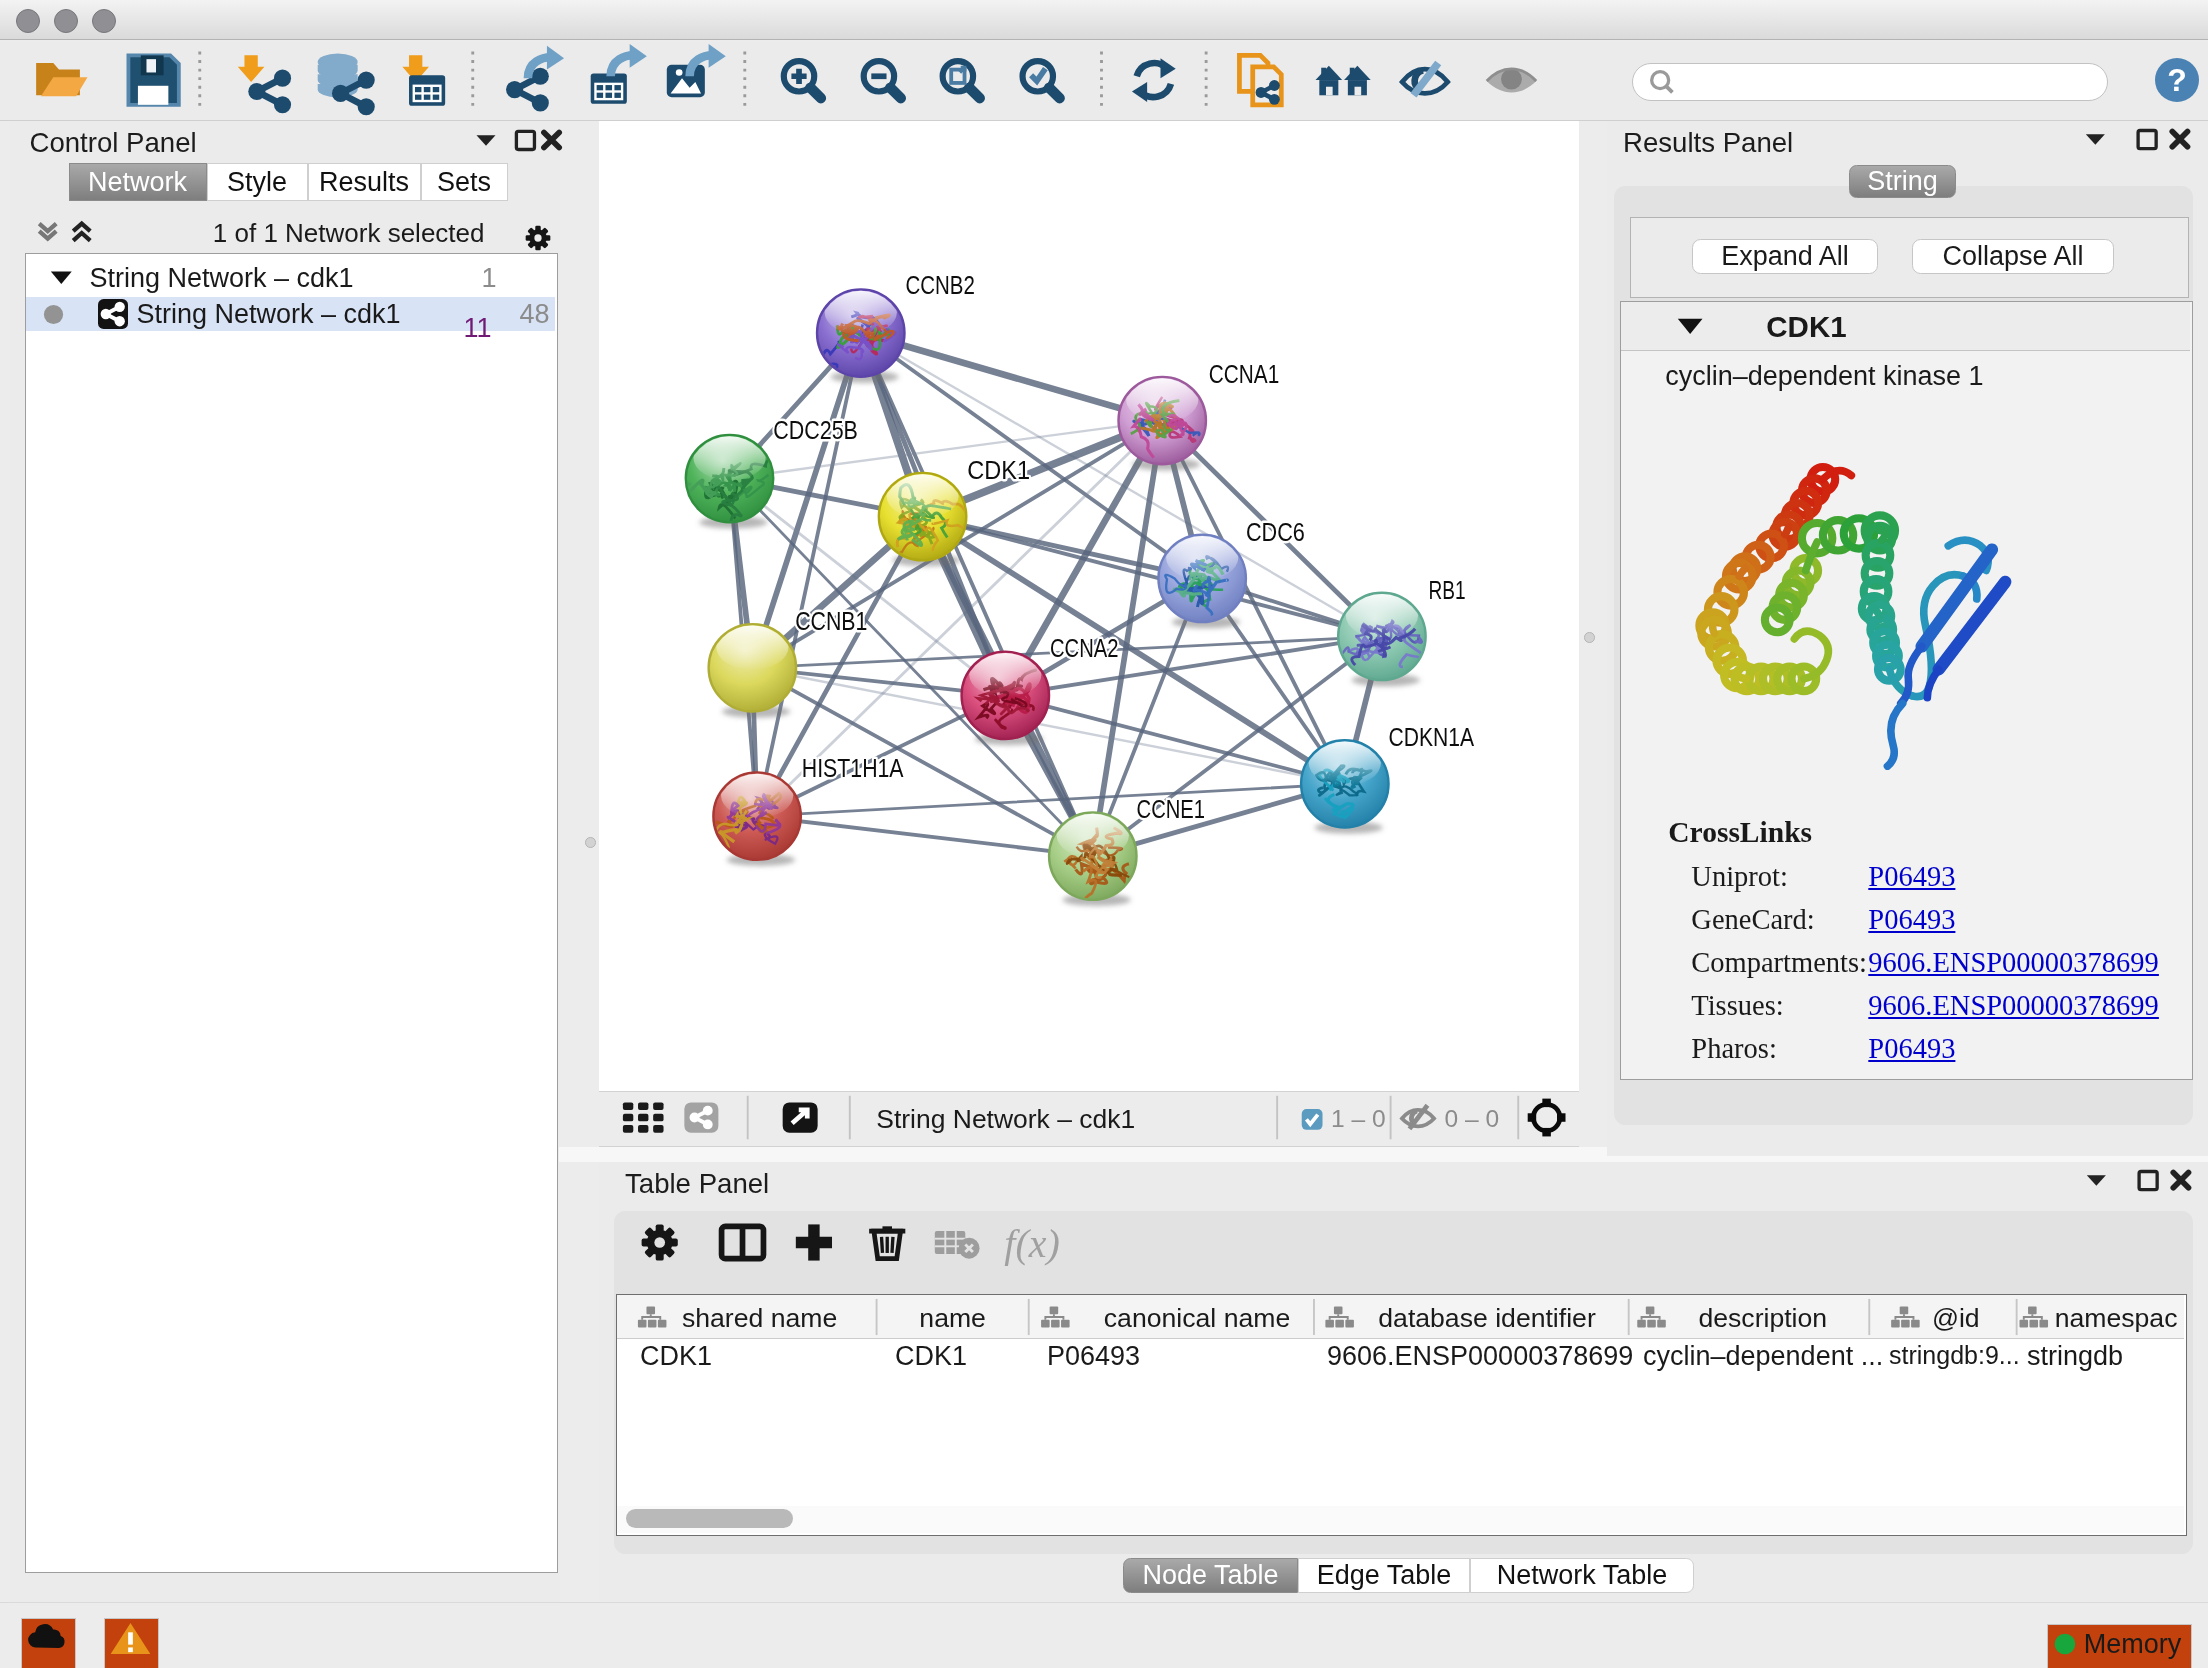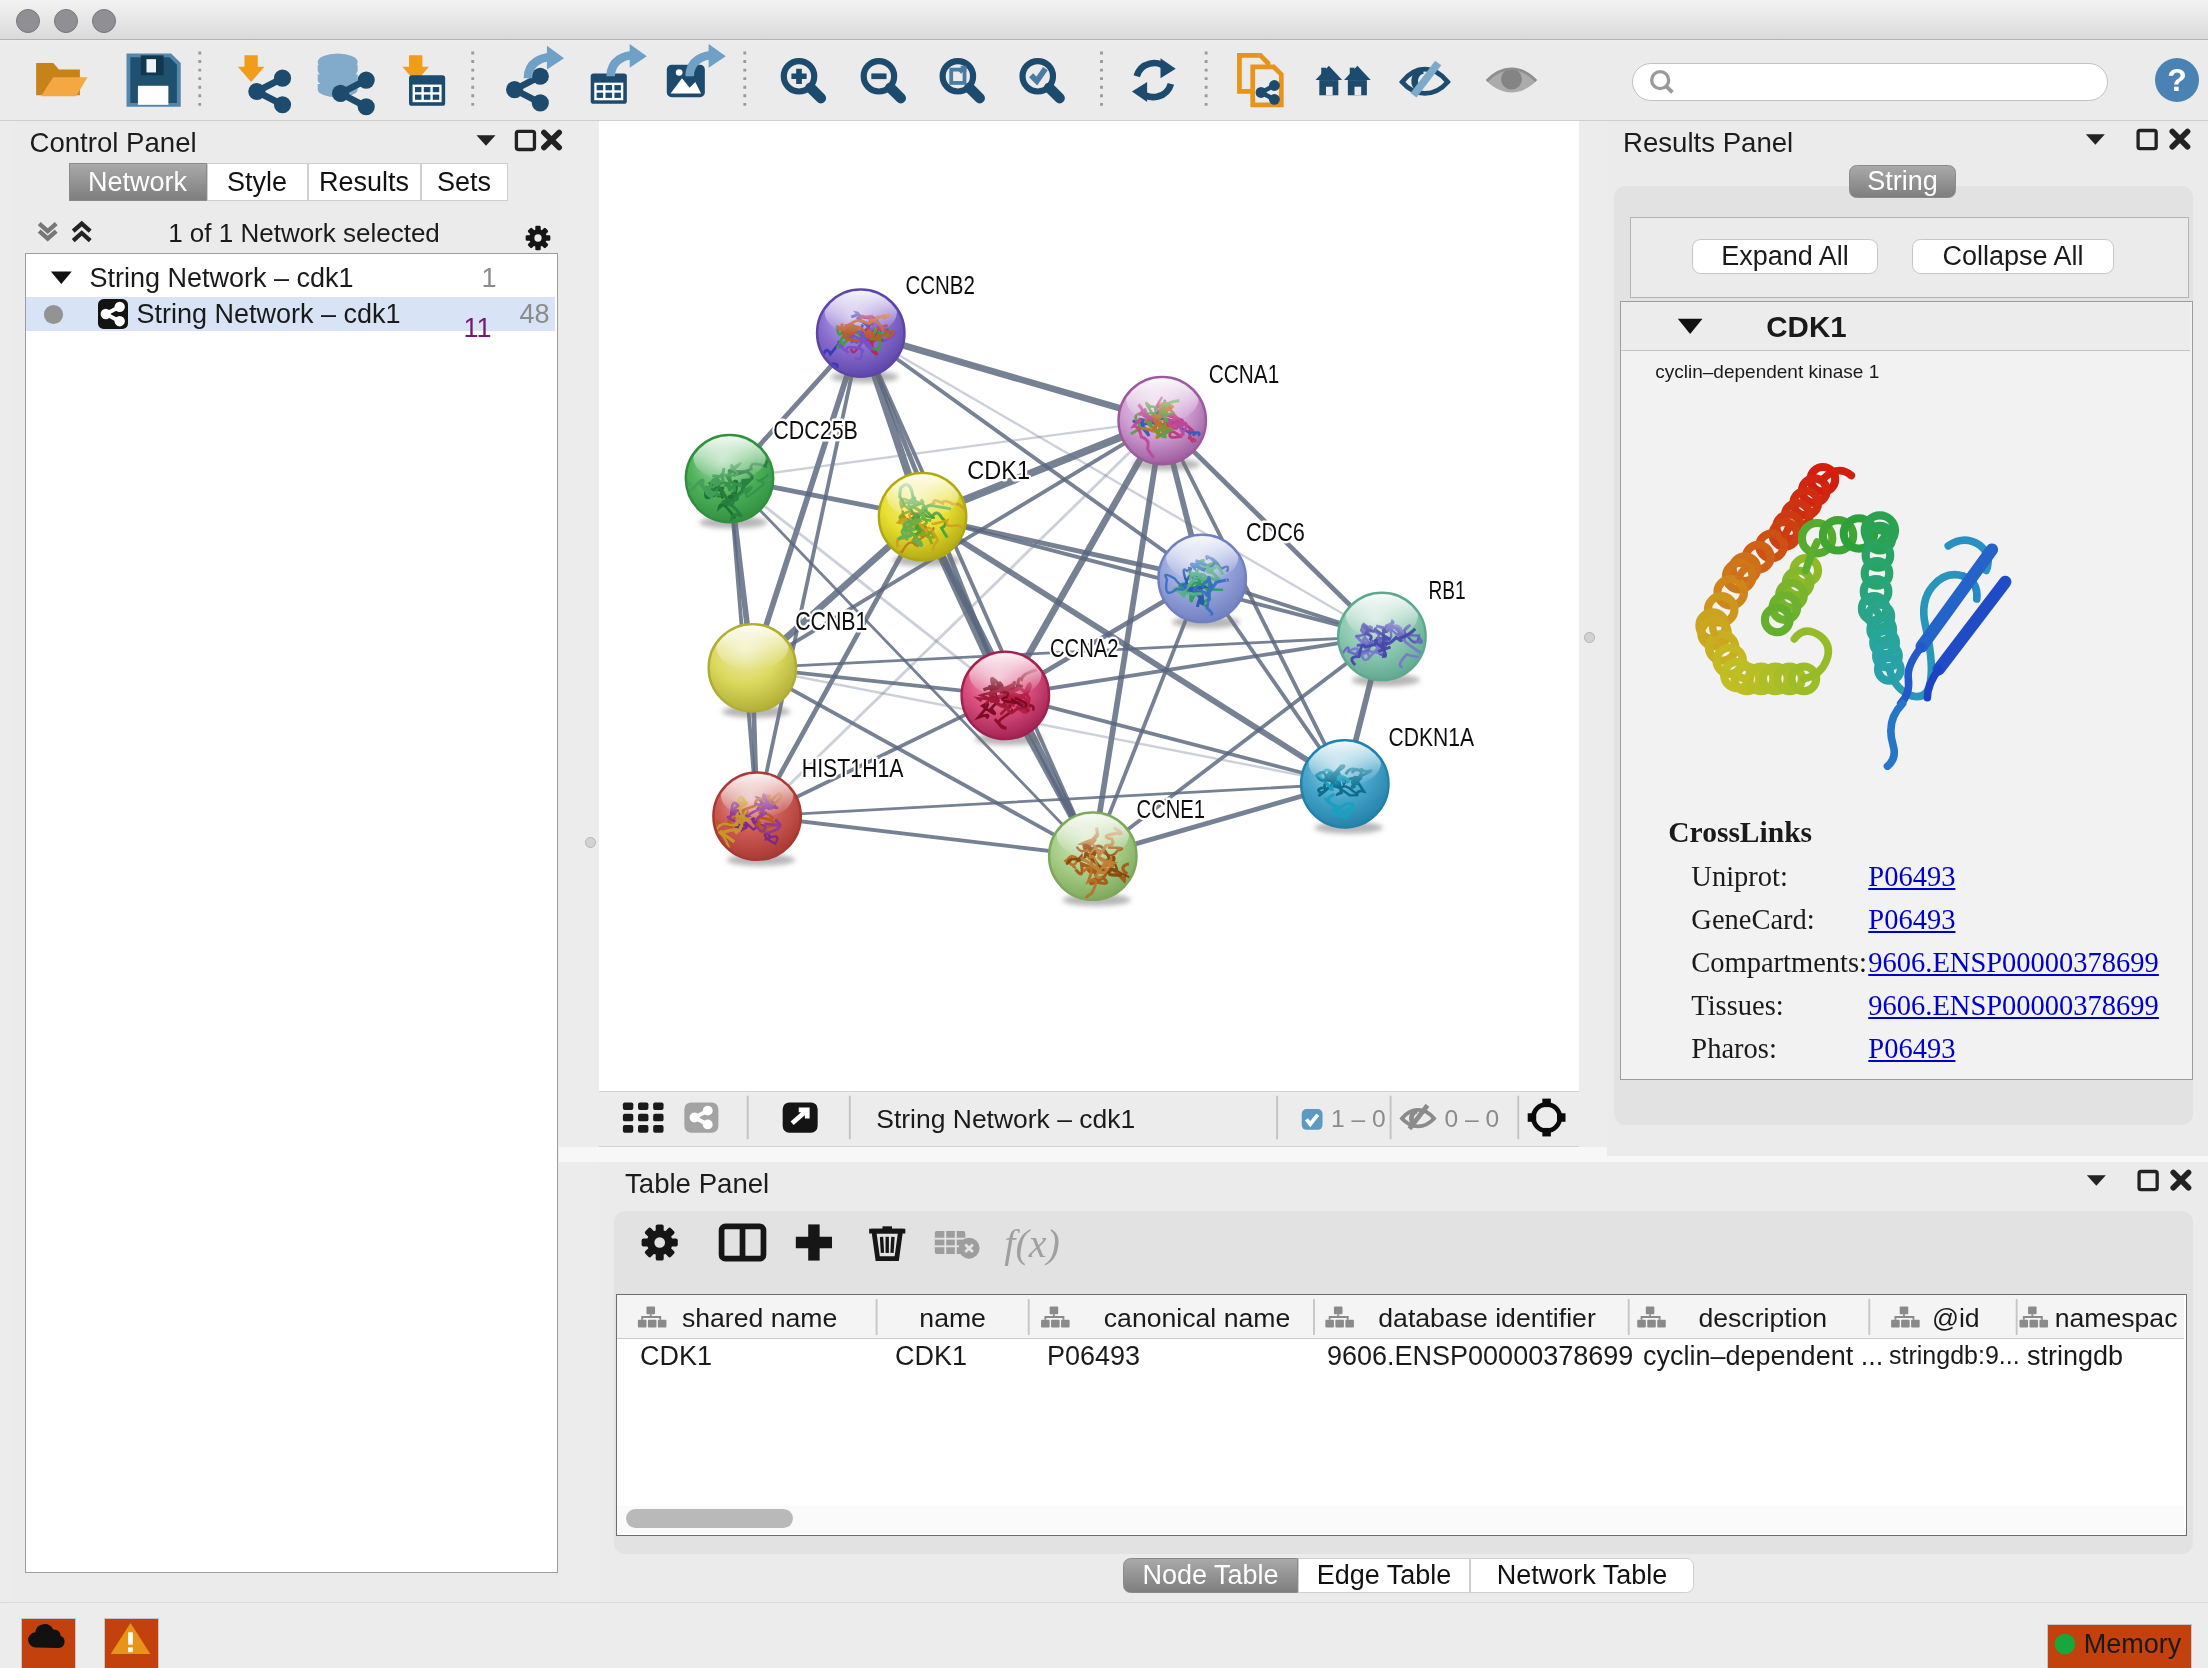--- a/index.html
+++ b/index.html
@@ -223,21 +223,21 @@
       <div class="tab sel" style="width:138px;">Network</div><div class="tab" style="width:101px;">Style</div><div class="tab" style="width:113px;">Results</div><div class="tab" style="width:87px;">Sets</div>
     </div>
     <svg class="abs" width="67" height="34" style="left:25px; top:95px;" viewBox="0 0 70 36">
       <g stroke="#777" stroke-width="4.5" fill="none">
         <path d="M4,8 L13,16 L22,8 M4,16 L13,24 L22,16"></path>
       </g>
       <g stroke="#222" stroke-width="4.5" fill="none">
         <path d="M40,16 L49,8 L58,16 M40,26 L49,18 L58,26"></path>
       </g>
     </svg>
-    <div class="abs" style="left:114px; top:97px; width:361px; text-align:center; font-size:26px;">1 of 1 Network selected</div>
+    <div class="abs" style="left:114px; top:97px; width:361px; text-align:right; font-size:26px;">1 of 1 Network selected</div>
     <svg class="abs" width="42" height="42" style="left:507px; top:96px;" viewBox="0 0 44 44">
 <g transform="translate(22,22) scale(0.68)" fill="#151515">
         <rect x="-4.2" y="-19" width="8.4" height="8" rx="2" transform="rotate(0)"></rect>
         <rect x="-4.2" y="-19" width="8.4" height="8" rx="2" transform="rotate(45)"></rect>
         <rect x="-4.2" y="-19" width="8.4" height="8" rx="2" transform="rotate(90)"></rect>
         <rect x="-4.2" y="-19" width="8.4" height="8" rx="2" transform="rotate(135)"></rect>
         <rect x="-4.2" y="-19" width="8.4" height="8" rx="2" transform="rotate(180)"></rect>
         <rect x="-4.2" y="-19" width="8.4" height="8" rx="2" transform="rotate(225)"></rect>
         <rect x="-4.2" y="-19" width="8.4" height="8" rx="2" transform="rotate(270)"></rect>
         <rect x="-4.2" y="-19" width="8.4" height="8" rx="2" transform="rotate(315)"></rect>
@@ -766,21 +766,21 @@
       <div class="abs" style="left:61px; top:21px; width:186px; height:35px; background:#fff; border:1px solid #c6c6c6; border-radius:8.6px; font-size:27px; text-align:center; line-height:33px;">Expand All</div>
       <div class="abs" style="left:281px; top:21px; width:202px; height:35px; background:#fff; border:1px solid #c6c6c6; border-radius:8.6px; font-size:27px; text-align:center; line-height:33px;">Collapse All</div>
     </div>
     <div class="abs" style="left:13.3px; top:180px; width:573px; height:779px; background:#f2f2f2; border:1.9px solid #9d9d9d;">
       <div class="abs" style="left:0; top:0; width:569px; height:49px; background:#ececec; border-bottom:1.9px solid #c4c4c4;">
         <svg class="abs" width="38" height="28.5" style="left:53px; top:11.4px;" viewBox="0 0 40 30">
           <path d="M4,6 L30,6 L17,22 Z" fill="#111"></path>
         </svg>
         <span class="abs" style="left:145px; top:7.6px; font-size:29.5px; font-weight:bold;">CDK1</span>
       </div>
-      <div class="abs" style="left:34px; top:59px; font-size:19px;">cyclin–dependent kinase 1</div>
+      <div class="abs" style="left:44px; top:59px; font-size:27px;">cyclin–dependent kinase 1</div>
       <svg class="abs" width="390" height="323" style="left:42px; top:145px;" viewBox="0 0 410 340">
 <g stroke-linecap="round">
 <circle cx="168" cy="34" r="13" fill="none" stroke="#d21e0f" stroke-width="8.5"></circle>
 <circle cx="159" cy="46" r="13" fill="none" stroke="#d0250f" stroke-width="8.5"></circle>
 <circle cx="150" cy="59" r="13" fill="none" stroke="#cf2c10" stroke-width="8.5"></circle>
 <circle cx="141" cy="72" r="13" fill="none" stroke="#ce3311" stroke-width="8.5"></circle>
 <circle cx="132" cy="84" r="13" fill="none" stroke="#cd3a11" stroke-width="8.5"></circle>
 <circle cx="128" cy="92" r="13" fill="none" stroke="#cd4012" stroke-width="8.5"></circle>
 <circle cx="114" cy="104" r="13" fill="none" stroke="#ce5014" stroke-width="8.5"></circle>
 <circle cx="100" cy="116" r="13" fill="none" stroke="#cf6017" stroke-width="8.5"></circle>

